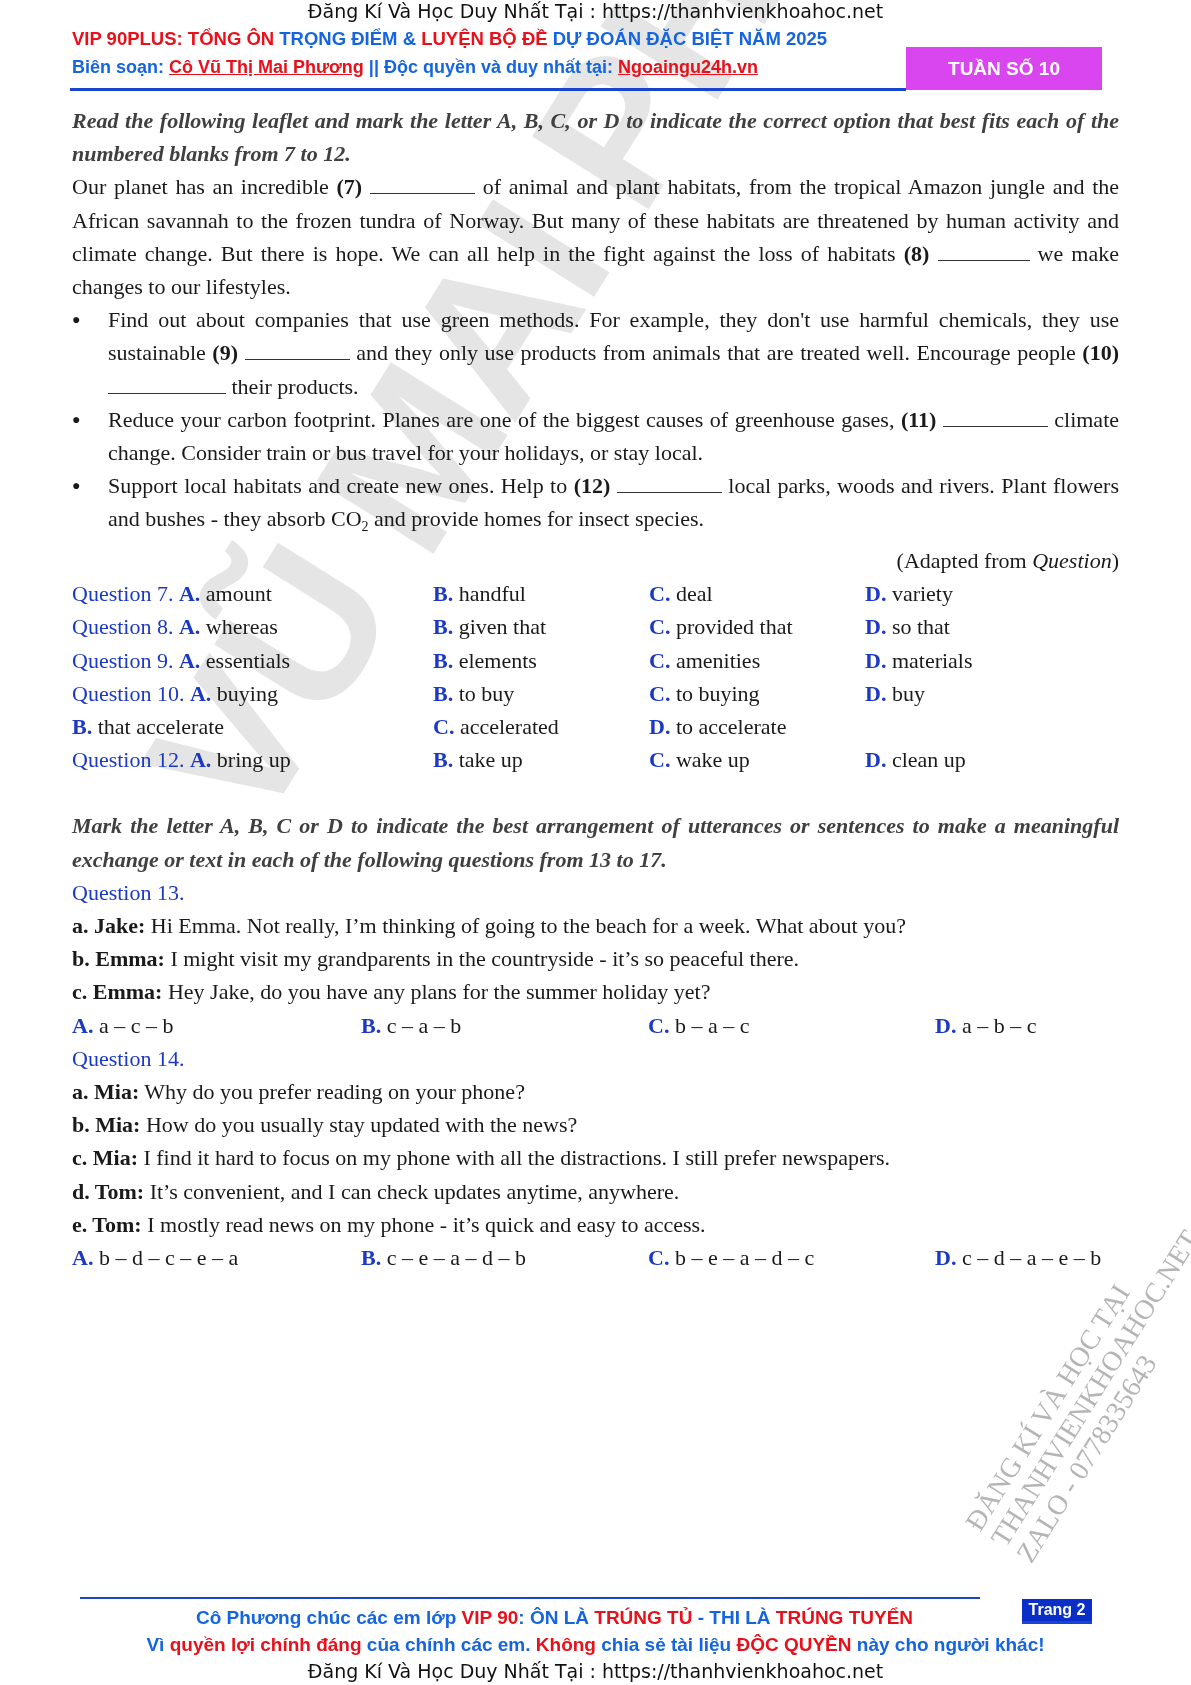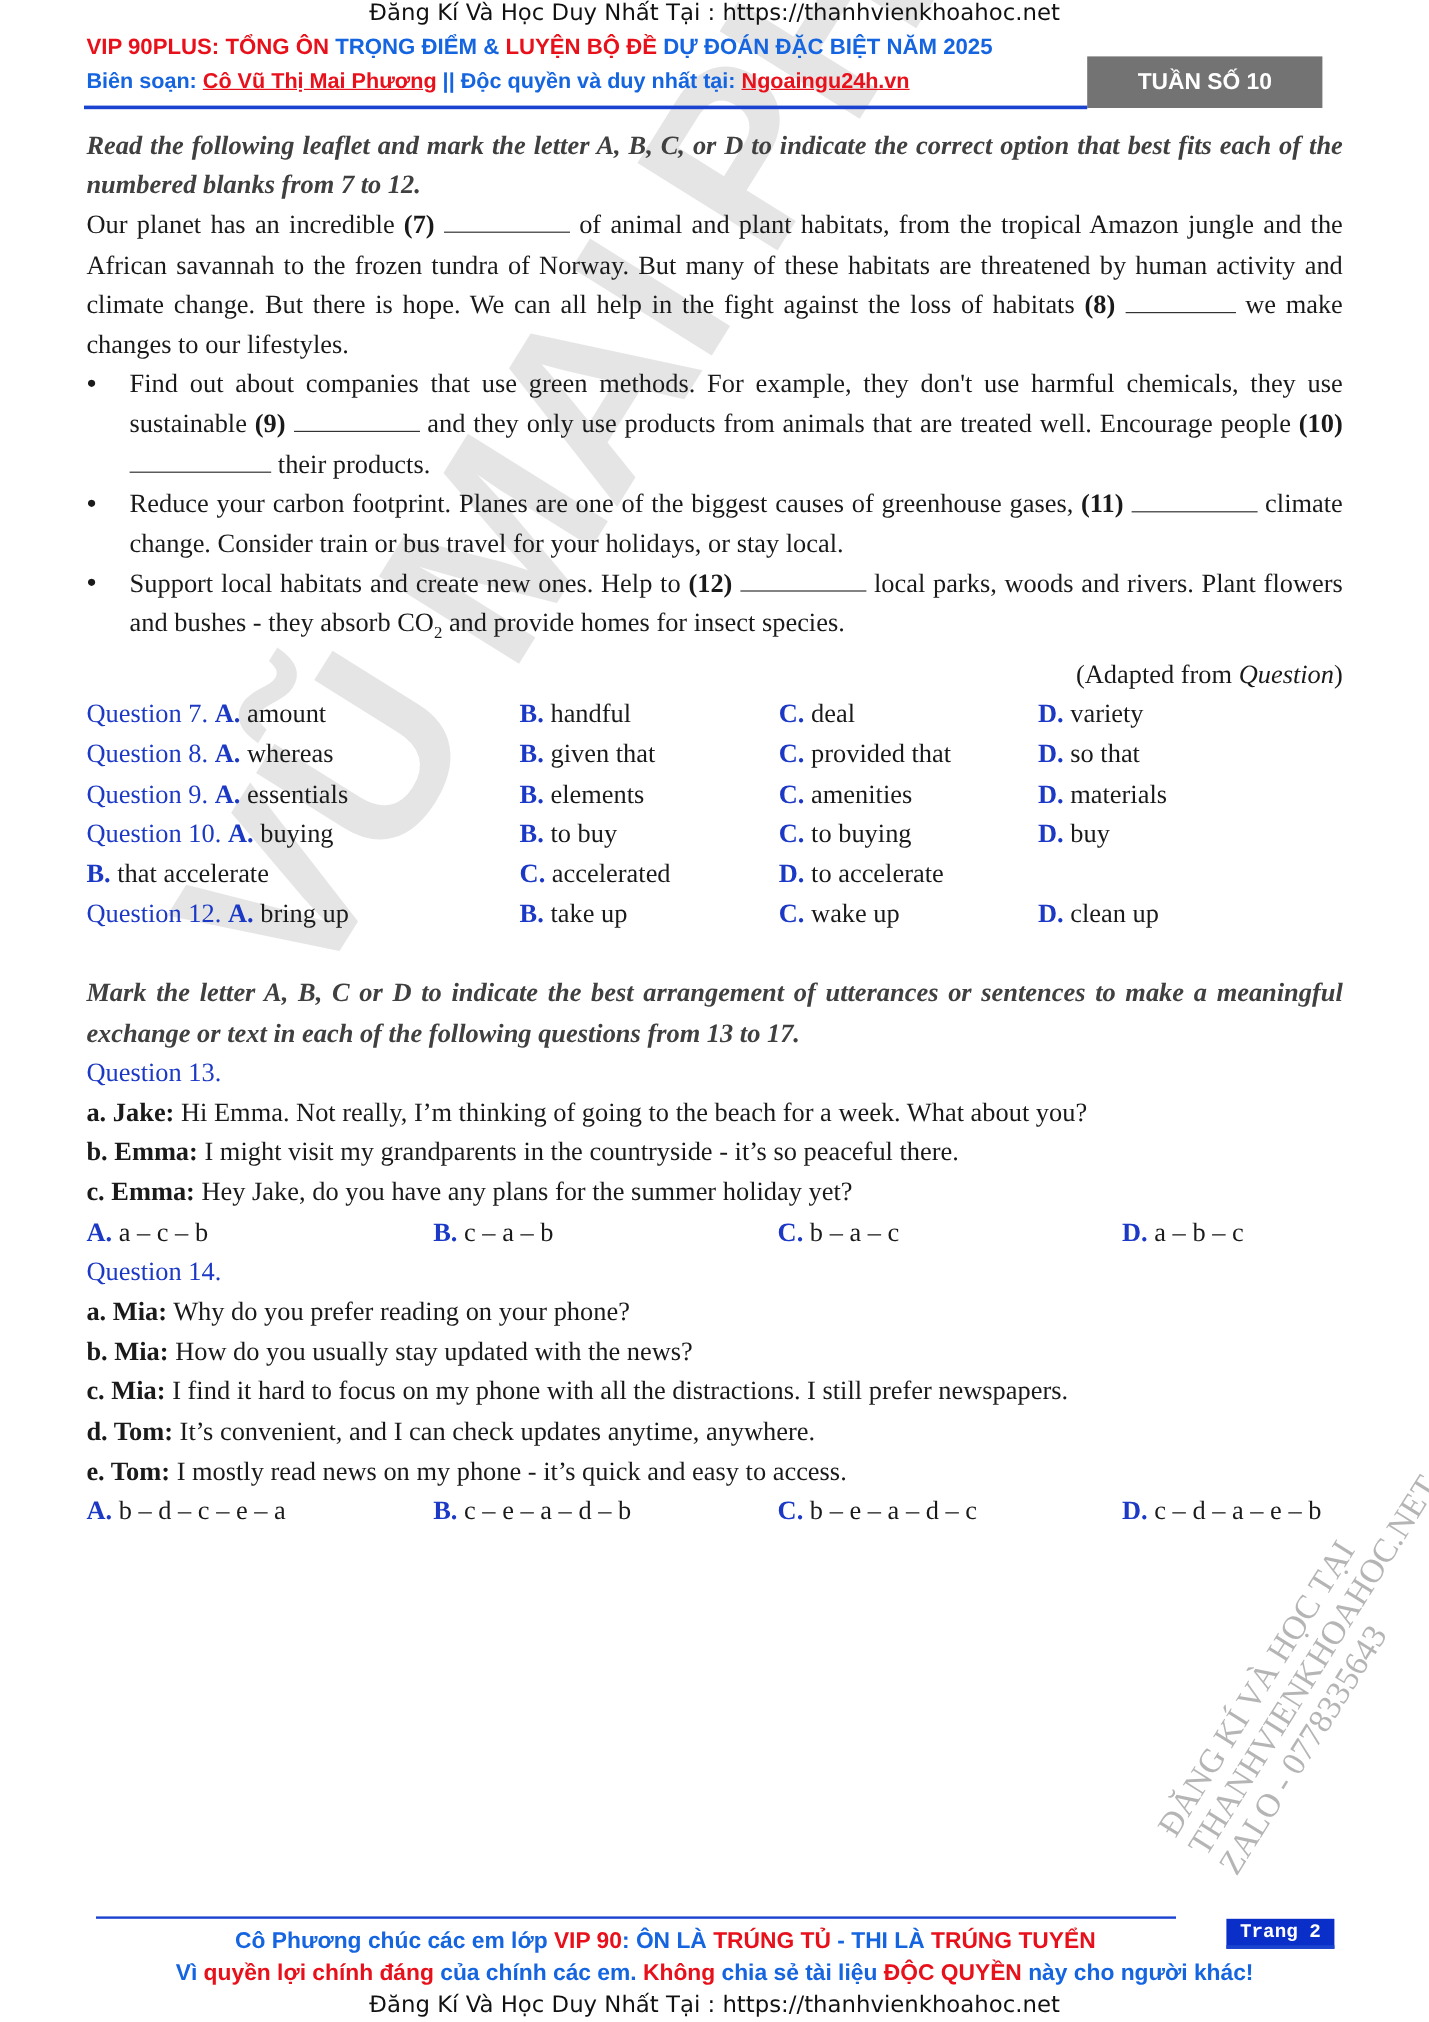--- a/index.html
+++ b/index.html
@@ -3,39 +3,39 @@
 <meta charset="utf-8">
 <style>
   html, body { margin: 0; padding: 0; background: #ffffff; }
   body { width: 1191px; height: 1685px; position: relative; overflow: hidden; font-family: "Liberation Serif", serif; color: #1a1a1a; }
   .top-reg { position: absolute; top: 0; left: 0; width: 1191px; text-align: center; font-family: "DejaVu Sans", sans-serif; font-size: 19px; line-height: 22px; color: #111; }
   .hdr-line1 { position: absolute; top: 27px; left: 72px; font-family: "Liberation Sans", sans-serif; font-weight: bold; font-size: 18.5px; line-height: 24px; white-space: nowrap; }
   .hdr-line2 { position: absolute; top: 55px; left: 72px; font-family: "Liberation Sans", sans-serif; font-weight: bold; font-size: 18px; line-height: 24px; white-space: nowrap; color: #1565e0; }
   .red { color: #e8101a; }
   .blue { color: #1565e0; }
   .u { text-decoration: underline; text-decoration-color: #e8101a; }
-  .week-badge { position: absolute; top: 47px; left: 906px; width: 196px; height: 43px; background: #737373; color: #fff; font-family: "Liberation Sans", sans-serif; font-weight: bold; font-size: 19px; display: flex; align-items: center; justify-content: center; }
+  .week-badge { position: absolute; top: 47px; left: 906px; width: 196px; height: 43px; background: #d946ef; color: #fff; font-family: "Liberation Sans", sans-serif; font-weight: bold; font-size: 19px; display: flex; align-items: center; justify-content: center; }
   .hdr-rule { position: absolute; top: 88px; left: 70px; width: 836px; height: 3px; background: #1a44d0; }
   .content { position: absolute; top: 104px; left: 72px; width: 1047px; font-size: 22px; line-height: 33.2px; }
   .instr { color: #404040; font-style: italic; font-weight: bold; text-align: justify; }
   .p { text-align: justify; }
   .bullet { position: relative; padding-left: 36px; text-align: justify; }
   .bullet::before { content: "●"; position: absolute; left: 0; top: 0; font-size: 14px; }
   .source { text-align: right; }
   .q-grid { display: grid; grid-template-columns: 361px 216px 216px 254px; }
   .qlabel { color: #1c39c5; font-weight: normal; }
   .opt { color: #1c39c5; font-weight: bold; }
   .gap { height: 33px; }
   .line { white-space: nowrap; }
   .ans4 { display: grid; grid-template-columns: 289px 287px 287px 184px; }
   .blank { display: inline-block; border-bottom: 1.5px solid #333; height: 18px; vertical-align: baseline; }
   .watermark { position: absolute; left: 100px; top: 740px; font-family: "Liberation Sans", sans-serif; font-weight: bold; font-size: 200px; color: rgba(180,180,180,0.35); transform: rotate(-58deg); transform-origin: left top; white-space: nowrap; pointer-events: none; letter-spacing: -4px; }
   .wm-small { position: absolute; left: 960px; top: 1520px; font-family: "Liberation Serif", serif; color: rgba(150,150,150,0.7); font-size: 28px; line-height: 30px; transform: rotate(-58deg); transform-origin: left top; white-space: nowrap; pointer-events: none; }
   .footer-rule { position: absolute; top: 1597px; left: 80px; width: 900px; height: 2px; background: #1a44d0; }
-  .page-badge { position: absolute; top: 1599px; left: 1022px; width: 90px; height: 22px; background: #0a2fc8; color: #fff; font-family: Liberation Mono, monospace; font-weight: bold; font-size: 16px; display: flex; align-items: center; justify-content: center; border-bottom: 3px solid #1a44d0; }
+  .page-badge { position: absolute; top: 1599px; left: 1022px; width: 70px; height: 22px; background: #0a2fc8; color: #fff; font-family: Liberation Sans, sans-serif; font-weight: bold; font-size: 16px; display: flex; align-items: center; justify-content: center; border-bottom: 3px solid #1a44d0; }
   .footer1 { position: absolute; top: 1607px; left: 0; width: 1191px; text-align: center; font-family: "Liberation Sans", sans-serif; font-weight: bold; font-size: 19px; color: #1565e0; padding-right: 82px; box-sizing: border-box; }
   .footer2 { position: absolute; top: 1634px; left: 0; width: 1191px; text-align: center; font-family: "Liberation Sans", sans-serif; font-weight: bold; font-size: 19px; color: #1565e0; }
   .bot-reg { position: absolute; top: 1660px; left: 0; width: 1191px; text-align: center; font-family: "DejaVu Sans", sans-serif; font-size: 19px; line-height: 22px; color: #111; }
 </style>
 </head>
 <body>
 
 <div class="watermark">VŨ MAI PHƯƠNG</div>
 <div class="wm-small">
   <div>ĐĂNG KÍ VÀ HỌC TẠI</div>

